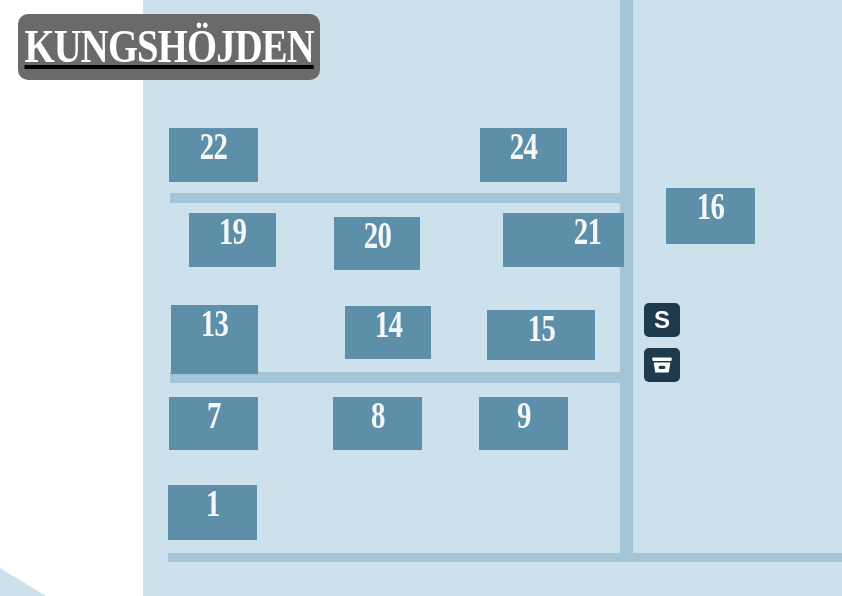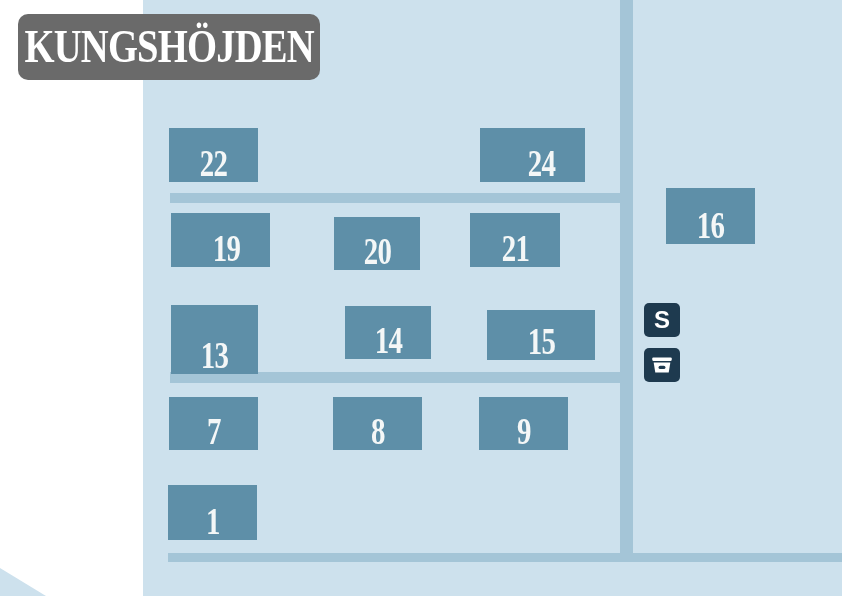--- a/index.html
+++ b/index.html
@@ -20,35 +20,35 @@
   }
   
   .road{position:absolute;background:var(--road,#a4c5d7);}
   .road-vertical{left:620px;top:0;width:13px;height:561px;}
   .road-a{left:170px;top:193px;width:450px;height:10px;}
   .road-b{left:170px;top:372px;width:450px;height:11px;}
   .road-c{left:168px;top:553px;width:674px;height:9px;}
   
   .building{
     position:absolute;background:var(--building,#5e8fa8);
-    display:flex;align-items:flex-end;justify-content:center;
+    display:flex;align-items:flex-start;justify-content:center;
     cursor:pointer;
   }
   .building .num{
     font-family:"Liberation Serif",serif;font-weight:700;
     font-size:37px;color:var(--text,#f4f7f7);
     transform:scaleX(0.78);letter-spacing:-1px;line-height:1;
   }
   .bld-22{left:169px;top:128px;width:89px;height:54px;}
   .bld-23{left:333px;top:128px;width:88px;height:54px;}
-  .bld-24{left:480px;top:128px;width:87px;height:54px;padding-left:18px;}
+  .bld-24{left:480px;top:128px;width:87px;height:54px;}
   .bld-16{left:666px;top:188px;width:89px;height:56px;}
-  .bld-19{left:171px;top:213px;width:87px;height:54px;padding-left:12px;}
+  .bld-19{left:189px;top:213px;width:87px;height:54px;}
   .bld-20{left:334px;top:217px;width:86px;height:53px;}
-  .bld-21{left:470px;top:213px;width:90px;height:54px;}
+  .bld-21{left:503px;top:213px;width:74px;height:54px;padding-left:47px;}
   .bld-13{left:171px;top:305px;width:87px;height:69px;}
   .bld-14{left:334px;top:306px;width:86px;height:53px;margin-left:11px;}
   .bld-15{left:487px;top:310px;width:108px;height:50px;}
   .bld-7{left:169px;top:397px;width:89px;height:53px;}
   .bld-8{left:333px;top:397px;width:89px;height:53px;}
   .bld-9{left:479px;top:397px;width:89px;height:53px;}
   .bld-1{left:168px;top:485px;width:89px;height:55px;}
   
   .badge{
     position:absolute;width:36px;height:34px;border-radius:5px;
@@ -58,21 +58,21 @@
   .badge-s{left:644px;top:303px;}
   .badge-box{left:644px;top:348px;}
   .badge-s .s-glyph{
     font-family:"Liberation Sans",sans-serif;font-weight:700;
     font-size:24px;color:#fff;line-height:1;
   }
   
   .title-box{
     position:absolute;left:18px;top:14px;width:302px;height:66px;
     border-radius:10px;background:var(--title_bg,#6a6a6a);
-    display:flex;align-items:center;justify-content:center;
+    display:flex;align-items:center;justify-content:center;text-decoration:underline;
   }
   .title-box .title-text{
     font-family:"Liberation Serif",serif;font-weight:700;
     font-size:46px;color:#fff;white-space:nowrap;
     transform:scaleX(0.84);letter-spacing:-1px;line-height:1;
   }
 </style>
 </head>
 <body>
 

